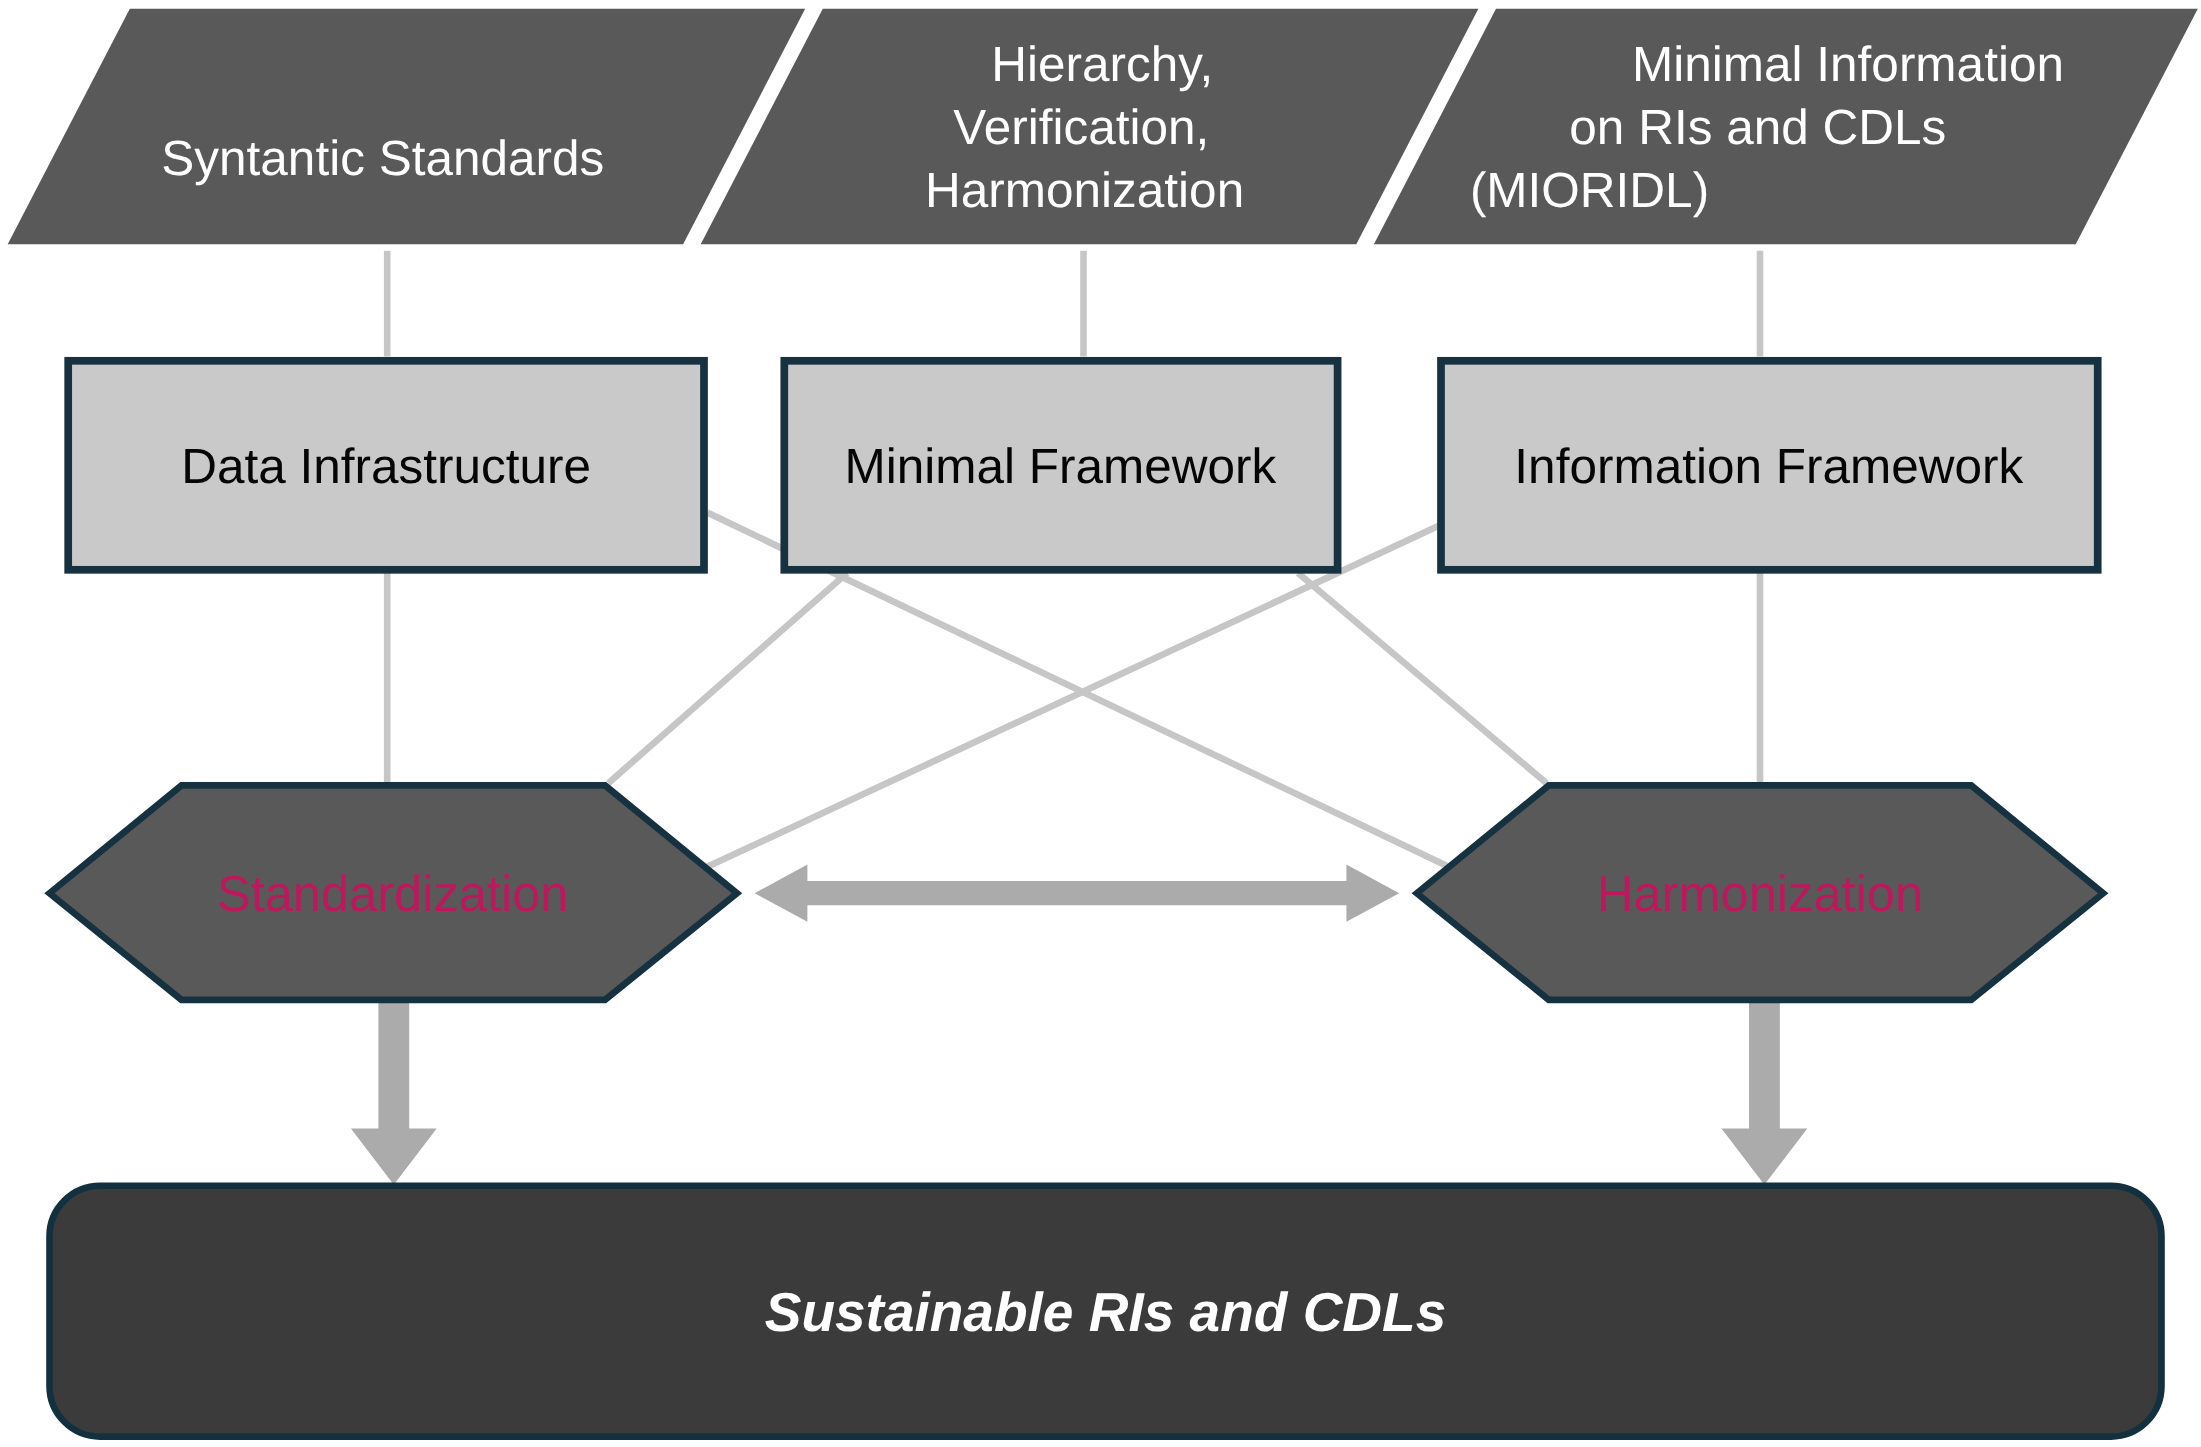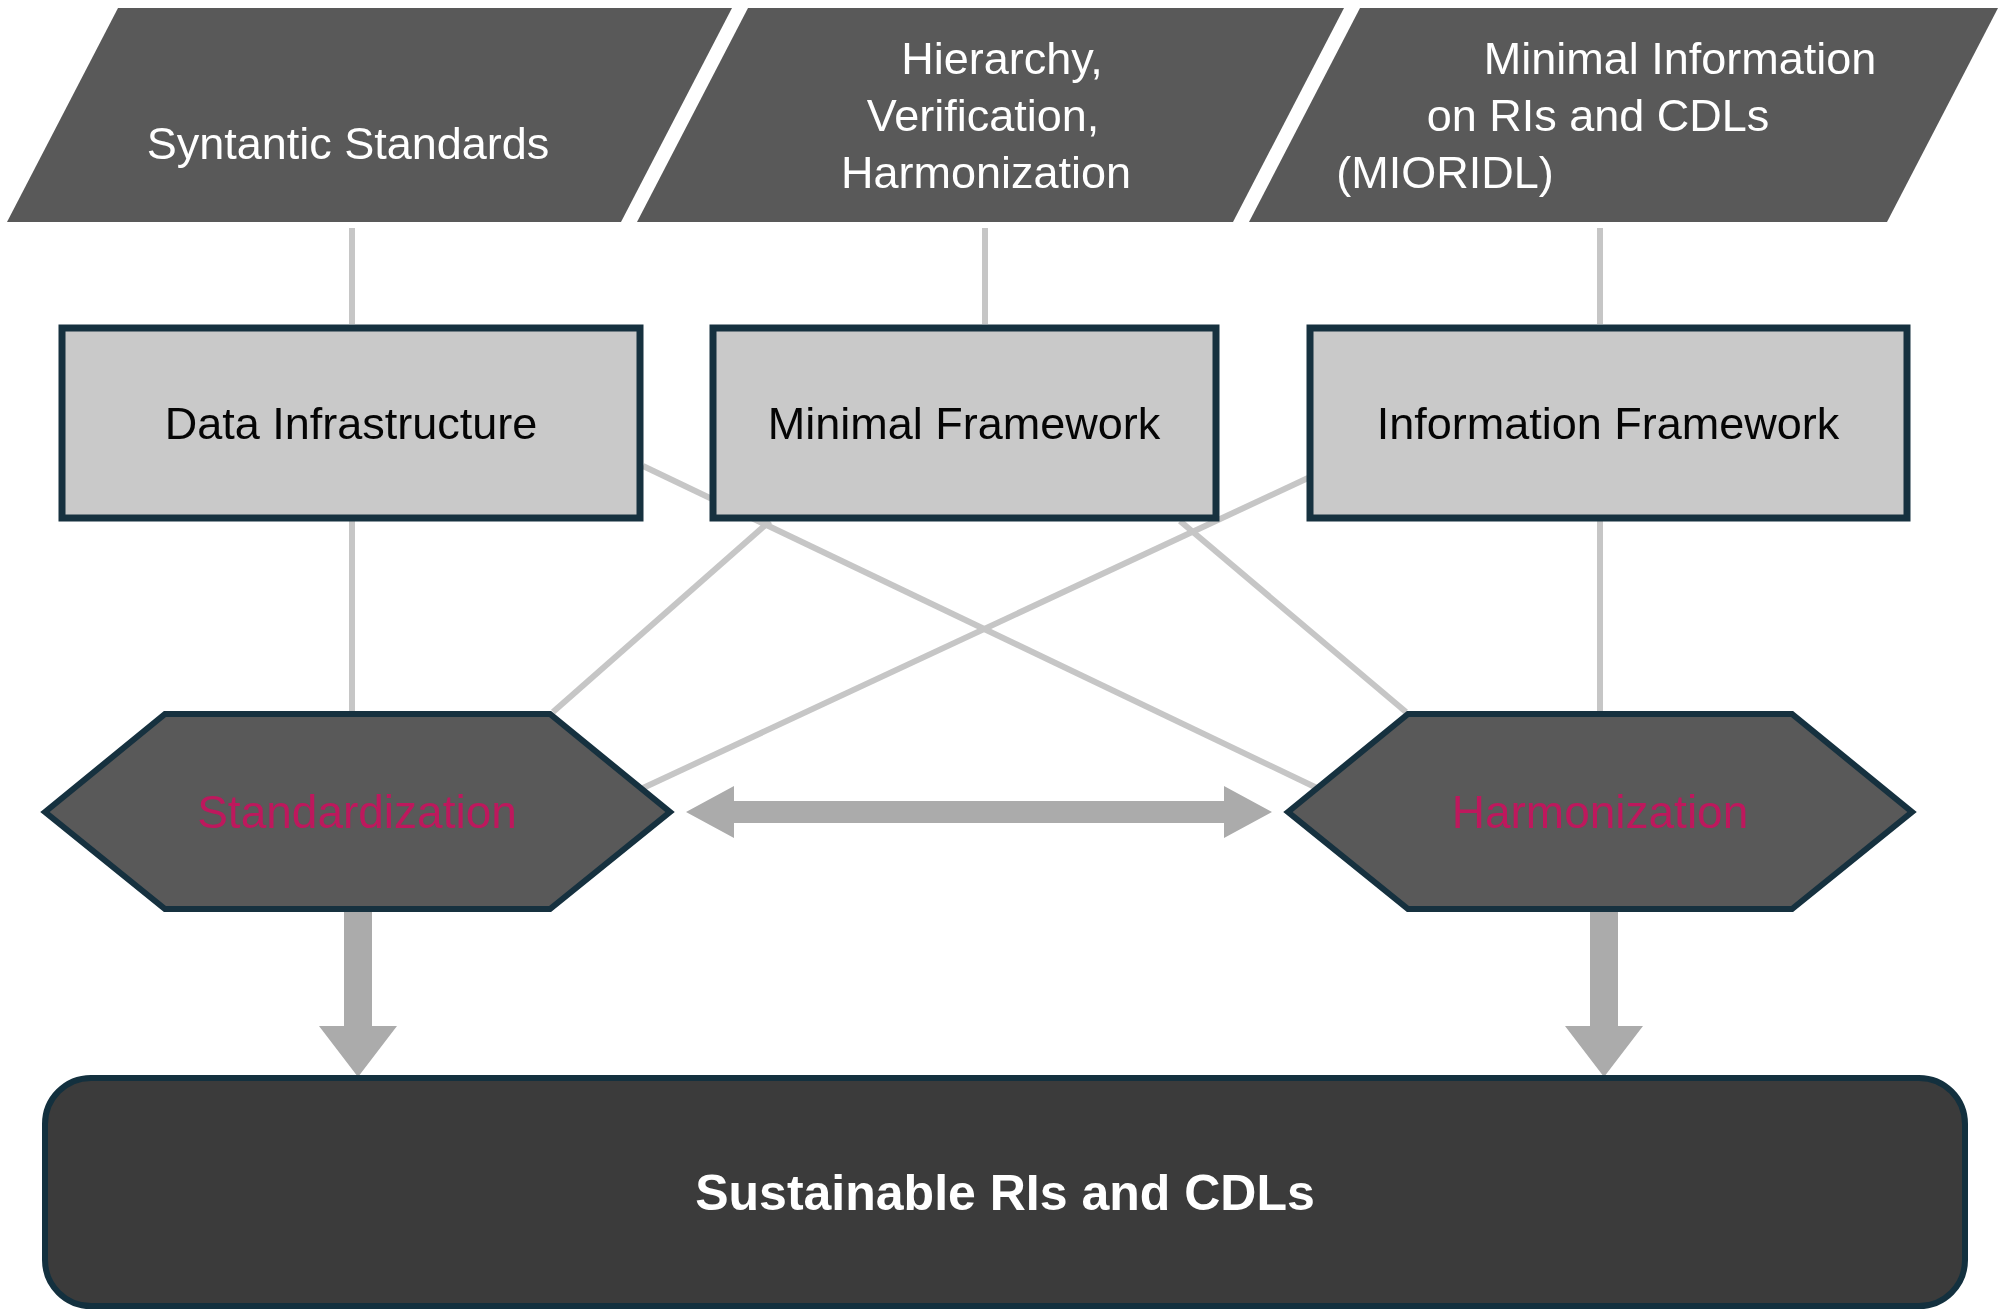--- a/index.html
+++ b/index.html
@@ -36,20 +36,21 @@
     text-align: center;
   }
   .band-text { color: #ffffff; }
   .box-text  { color: #050505; }
   .hex-text  { color: #be185d; font-size: 46px; }
   .outcome-text {
     color: #ffffff;
     font-size: 50px;
     font-weight: bold;
     line-height: 58px;
+    font-style: italic;
   }
 </style>
 </head>
 <body>
 
 <div class="canvas">
 
   <svg class="shapes" width="2001" height="1315" viewBox="0 0 2001 1315" xmlns="http://www.w3.org/2000/svg">
 
     <polygon class="band-shape" points="118,8 732,8 621,222 7,222"></polygon>

